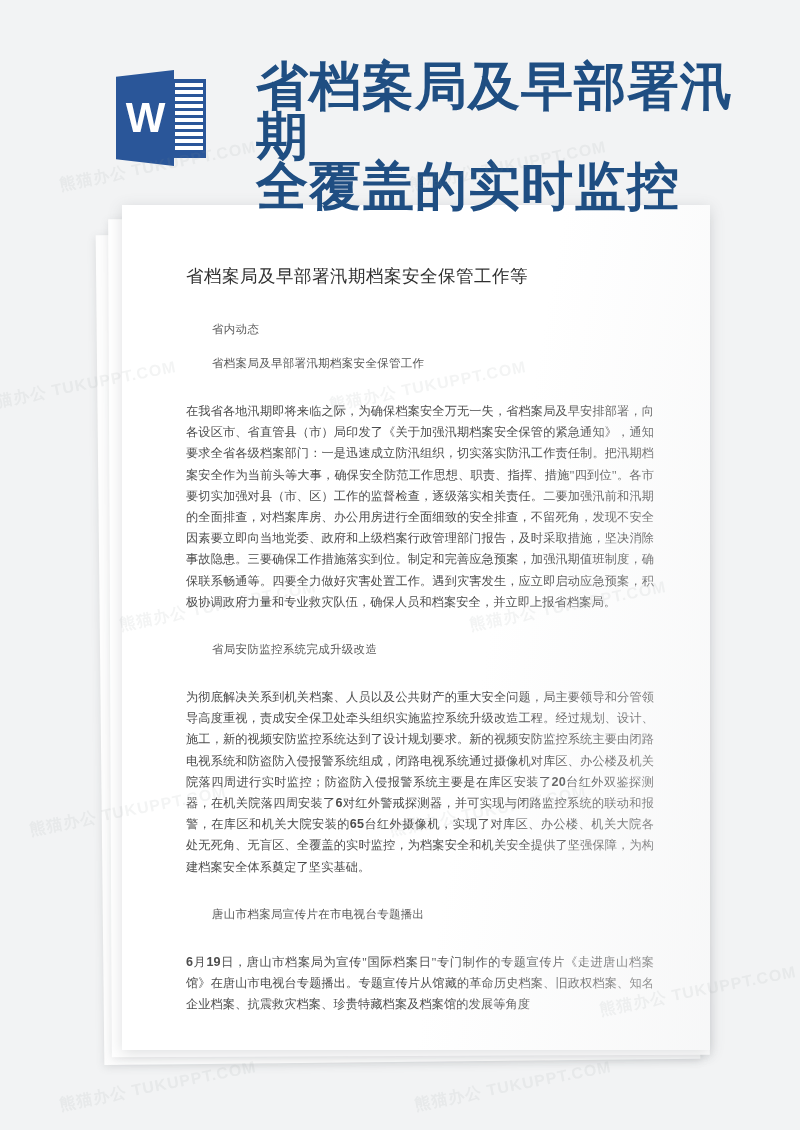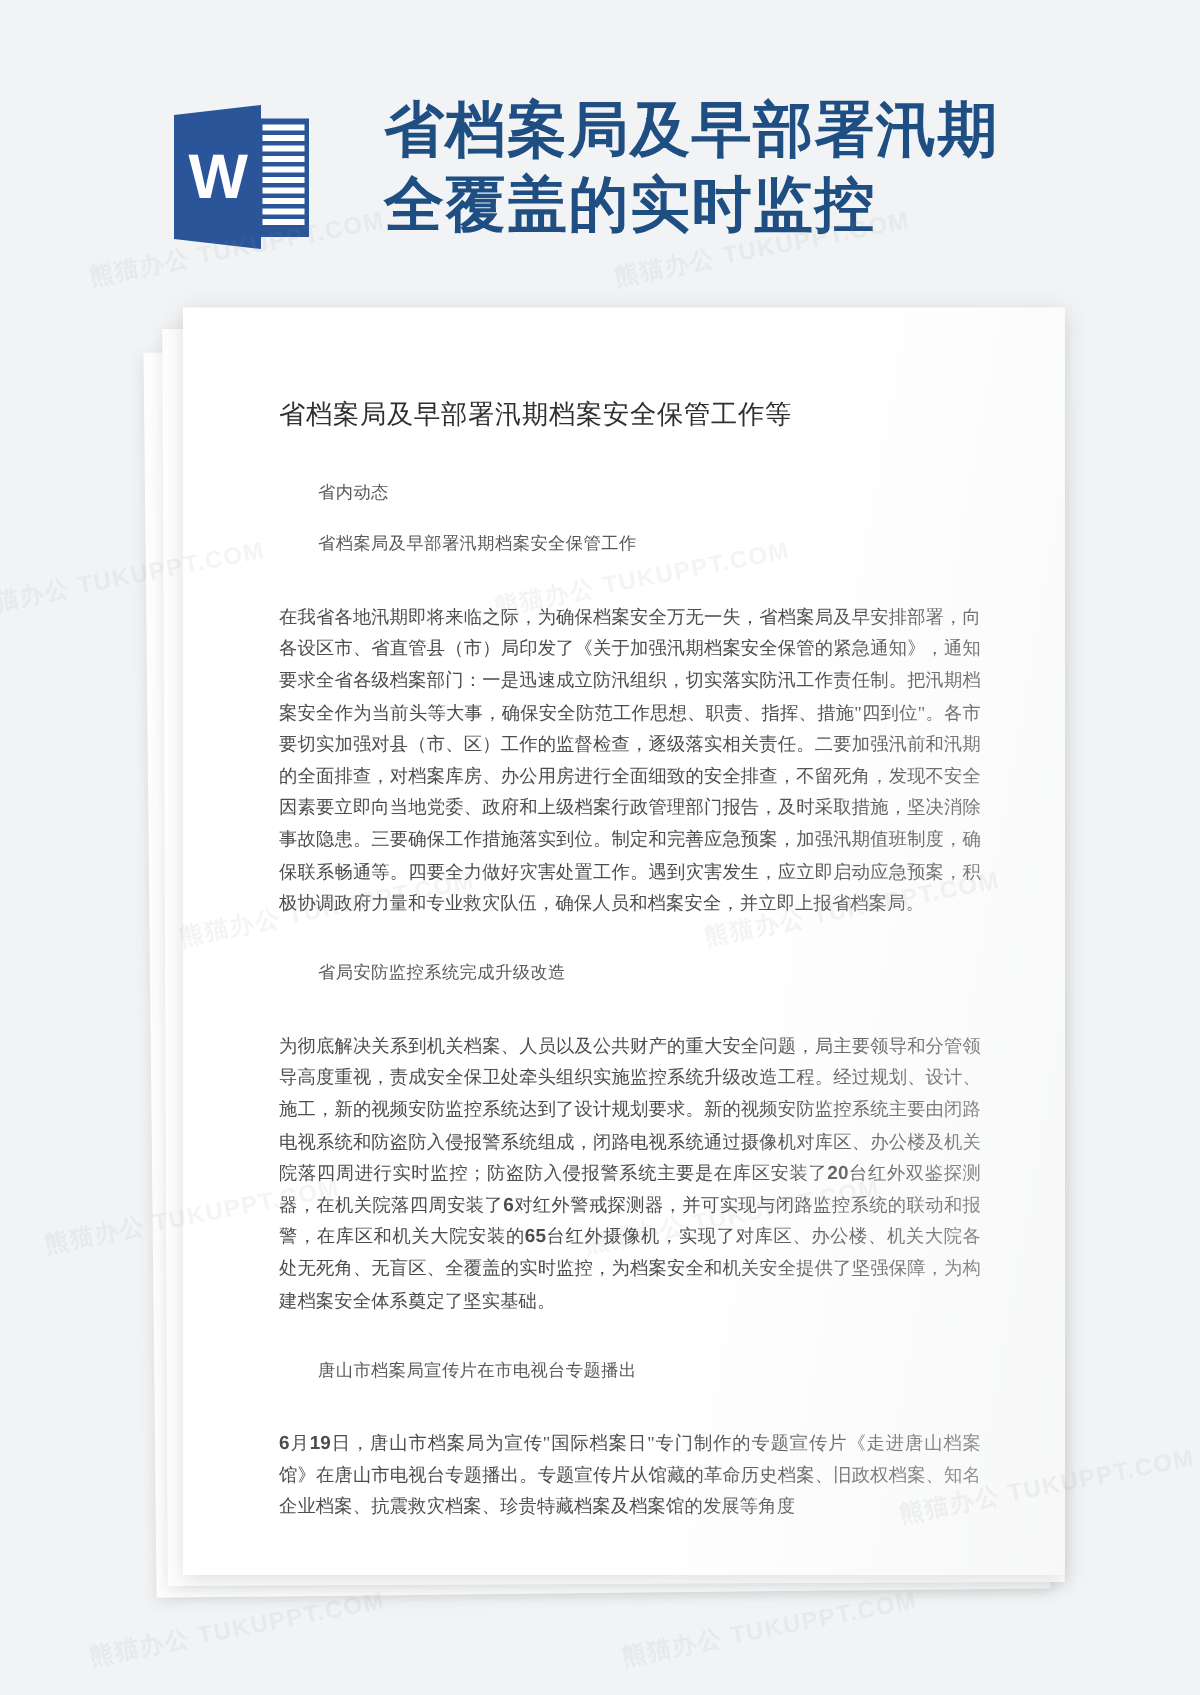--- a/index.html
+++ b/index.html
@@ -91,21 +91,21 @@
     margin-bottom: 3px;
   }
   .word-title {
     position: absolute;
     left: 256px;
     top: 62px;
     width: 520px;
     color: #1f4e82;
     font-family: "Liberation Serif", "DejaVu Serif", serif;
     font-weight: 700;
-    font-size: 40px;
+    font-size: 52px;
     line-height: 50px;
     letter-spacing: 1px;
   }
   .word-title .tl { display: block; }
 
   
   .stack {
     position: absolute;
     z-index: 5;
   }

